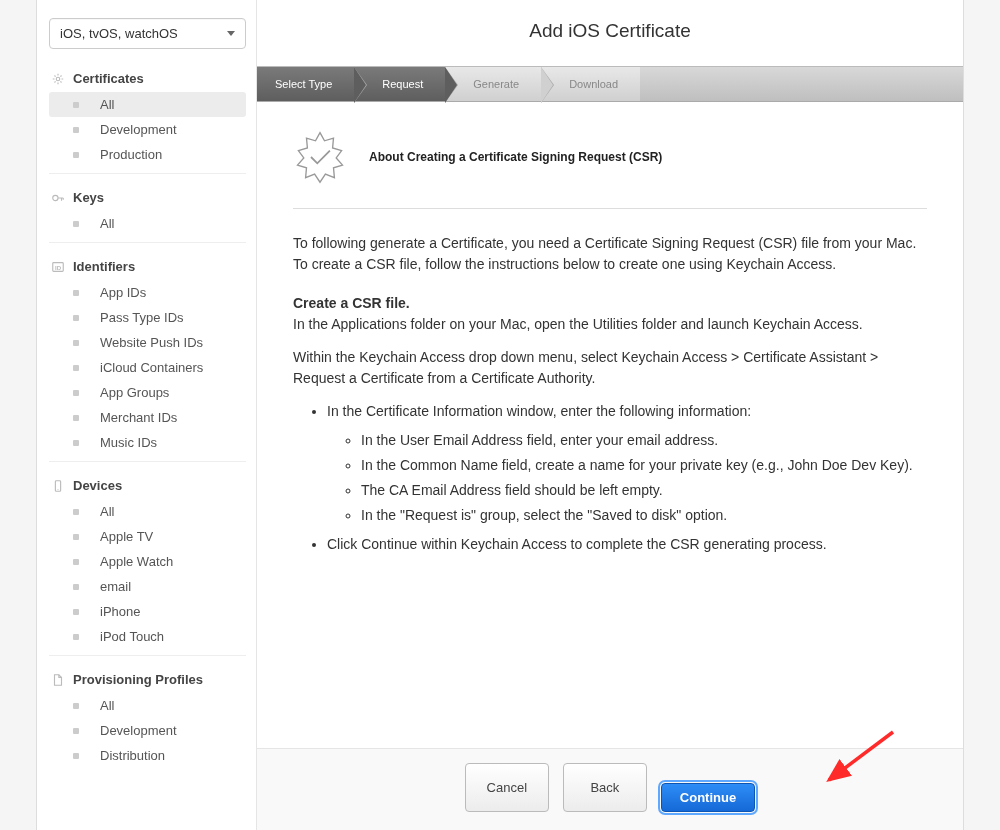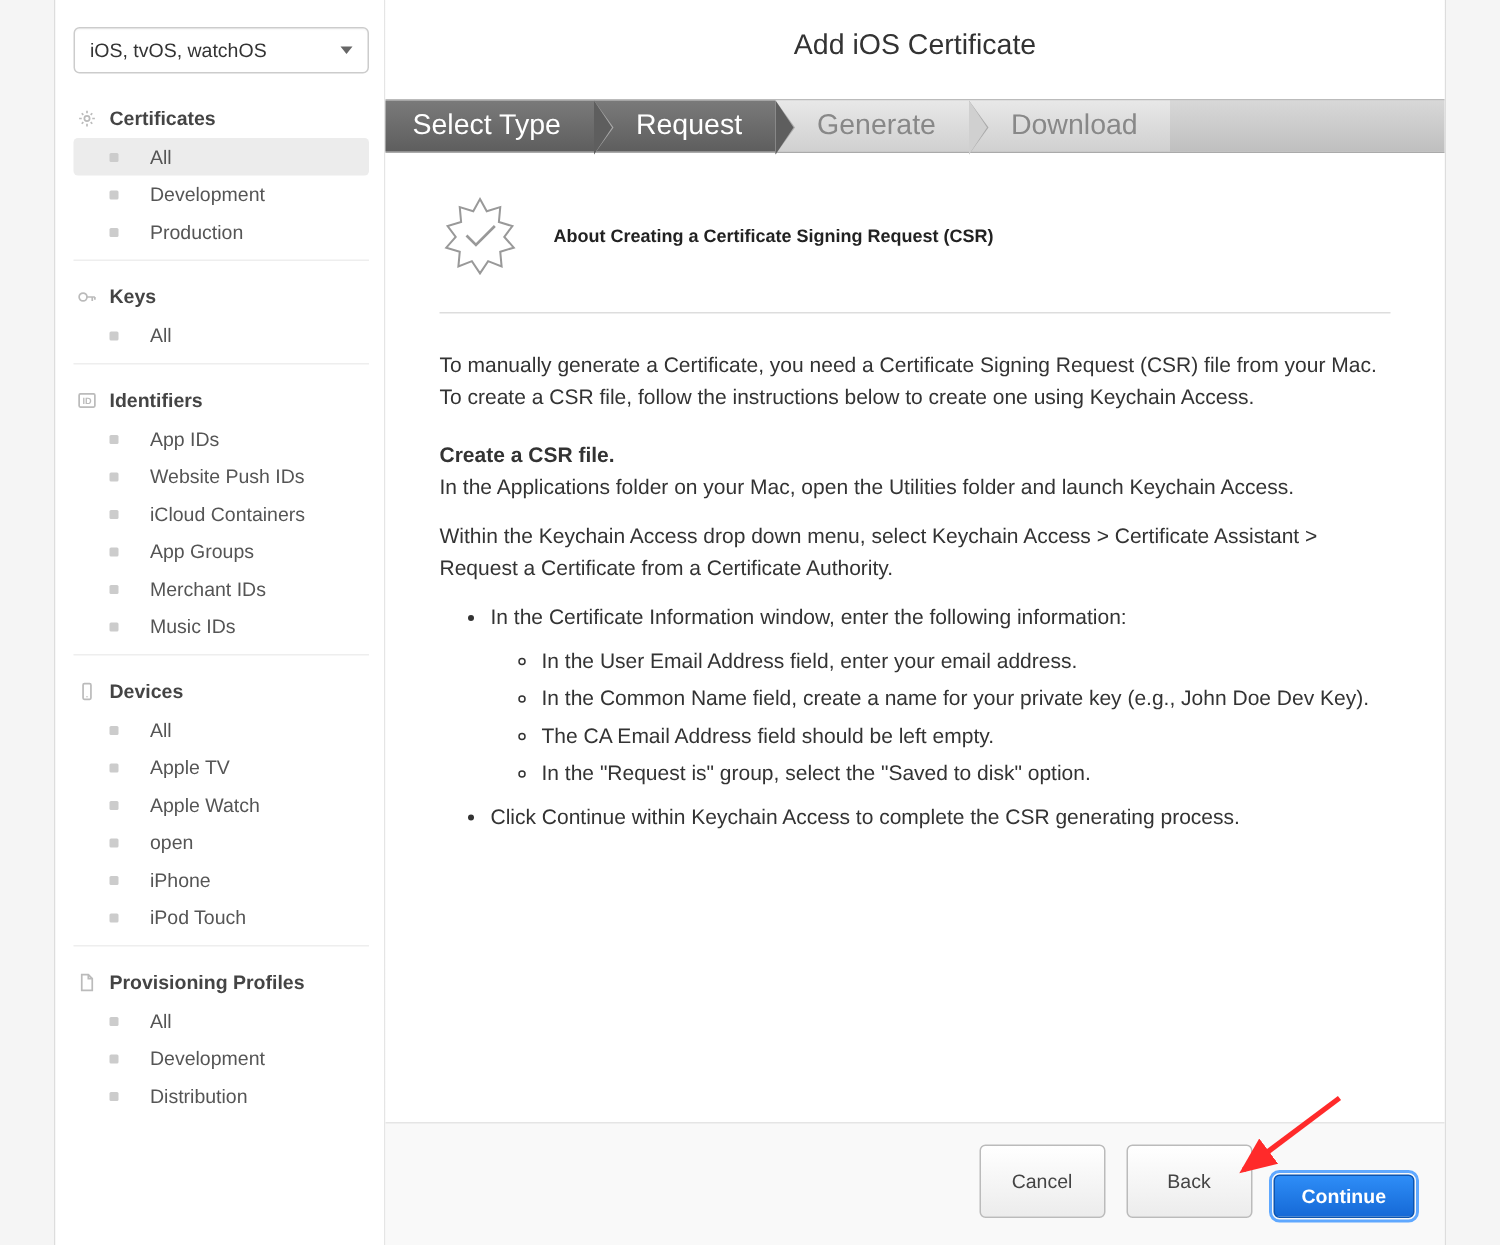--- a/index.html
+++ b/index.html
@@ -106,21 +106,21 @@
       background: linear-gradient(#d8d8d8, #bfbfbf);
       border-top: 1px solid #bbb;
       border-bottom: 1px solid #aaa;
     }
     .step {
       position: relative;
       padding: 0 22px 0 28px;
       display: flex;
       align-items: center;
       color: #888;
-      font-size: 19px;
+      font-size: 11px;
       background: linear-gradient(#e8e8e8, #d0d0d0);
     }
     .step:first-child { padding-left: 18px; }
     .step.active {
       color: #fff;
       background: linear-gradient(#7a7a7a, #5e5e5e);
     }
     .step::after {
       content: "";
       position: absolute;
@@ -179,21 +179,21 @@
     .content ul {
       padding-left: 34px;
       margin: 8px 0;
     }
     .content li {
       margin: 4px 0;
     }
     .footer {
       padding: 14px 20px 18px 20px;
       display: flex;
-      justify-content: flex-end;
+      justify-content: center;
       gap: 14px;
       background: #f9f9f9;
       border-top: 1px solid #e5e5e5;
     }
     .btn {
       min-width: 84px;
       padding: 6px 18px;
       border: 1px solid #bbb;
       border-radius: 4px;
       background: linear-gradient(#fff, #ececec);
@@ -274,20 +274,24 @@
               </svg>
             </span>
             <span>Identifiers</span>
           </div>
           <div class="section-item">
             <span class="bullet"></span>
             <span>App IDs</span>
           </div>
           <div class="section-item">
             <span class="bullet"></span>
+            <span>Pass Type IDs</span>
+          </div>
+          <div class="section-item">
+            <span class="bullet"></span>
             <span>Website Push IDs</span>
           </div>
           <div class="section-item">
             <span class="bullet"></span>
             <span>iCloud Containers</span>
           </div>
           <div class="section-item">
             <span class="bullet"></span>
             <span>App Groups</span>
           </div>
@@ -317,21 +321,21 @@
           <div class="section-item">
             <span class="bullet"></span>
             <span>Apple TV</span>
           </div>
           <div class="section-item">
             <span class="bullet"></span>
             <span>Apple Watch</span>
           </div>
           <div class="section-item">
             <span class="bullet"></span>
-            <span>open</span>
+            <span>email</span>
           </div>
           <div class="section-item">
             <span class="bullet"></span>
             <span>iPhone</span>
           </div>
           <div class="section-item">
             <span class="bullet"></span>
             <span>iPod Touch</span>
           </div>
         </div>
@@ -381,21 +385,21 @@
 
     <div class="content">
       <div class="content-header">
         <svg class="starburst" viewBox="0 0 60 60">
           <path d="M30 3 L35 12 L45 9 L44 20 L54 23 L48 31 L55 39 L45 42 L46 53 L36 49 L30 58 L24 49 L14 53 L15 42 L5 39 L12 31 L6 23 L16 20 L15 9 L25 12 Z" fill="none" stroke="#999" stroke-width="1.5"></path>
           <path d="M20 30 L27 37 L41 23" fill="none" stroke="#999" stroke-width="2"></path>
         </svg>
         <h2 class="csr-title">About Creating a Certificate Signing Request (CSR)</h2>
       </div>
 
-      <p class="para">To manually generate a Certificate, you need a Certificate Signing Request (CSR) file from your Mac. To create a CSR file, follow the instructions below to create one using Keychain Access.</p>
+      <p class="para">To following generate a Certificate, you need a Certificate Signing Request (CSR) file from your Mac. To create a CSR file, follow the instructions below to create one using Keychain Access.</p>
 
       <p class="subhead">Create a CSR file.</p>
       <p>In the Applications folder on your Mac, open the Utilities folder and launch Keychain Access.</p>
 
       <p class="para">Within the Keychain Access drop down menu, select Keychain Access &gt; Certificate Assistant &gt; Request a Certificate from a Certificate Authority.</p>
 
       <ul>
         <li>In the Certificate Information window, enter the following information:</li>
         <ul id="inner-list">
             <li>In the User Email Address field, enter your email address.</li>

